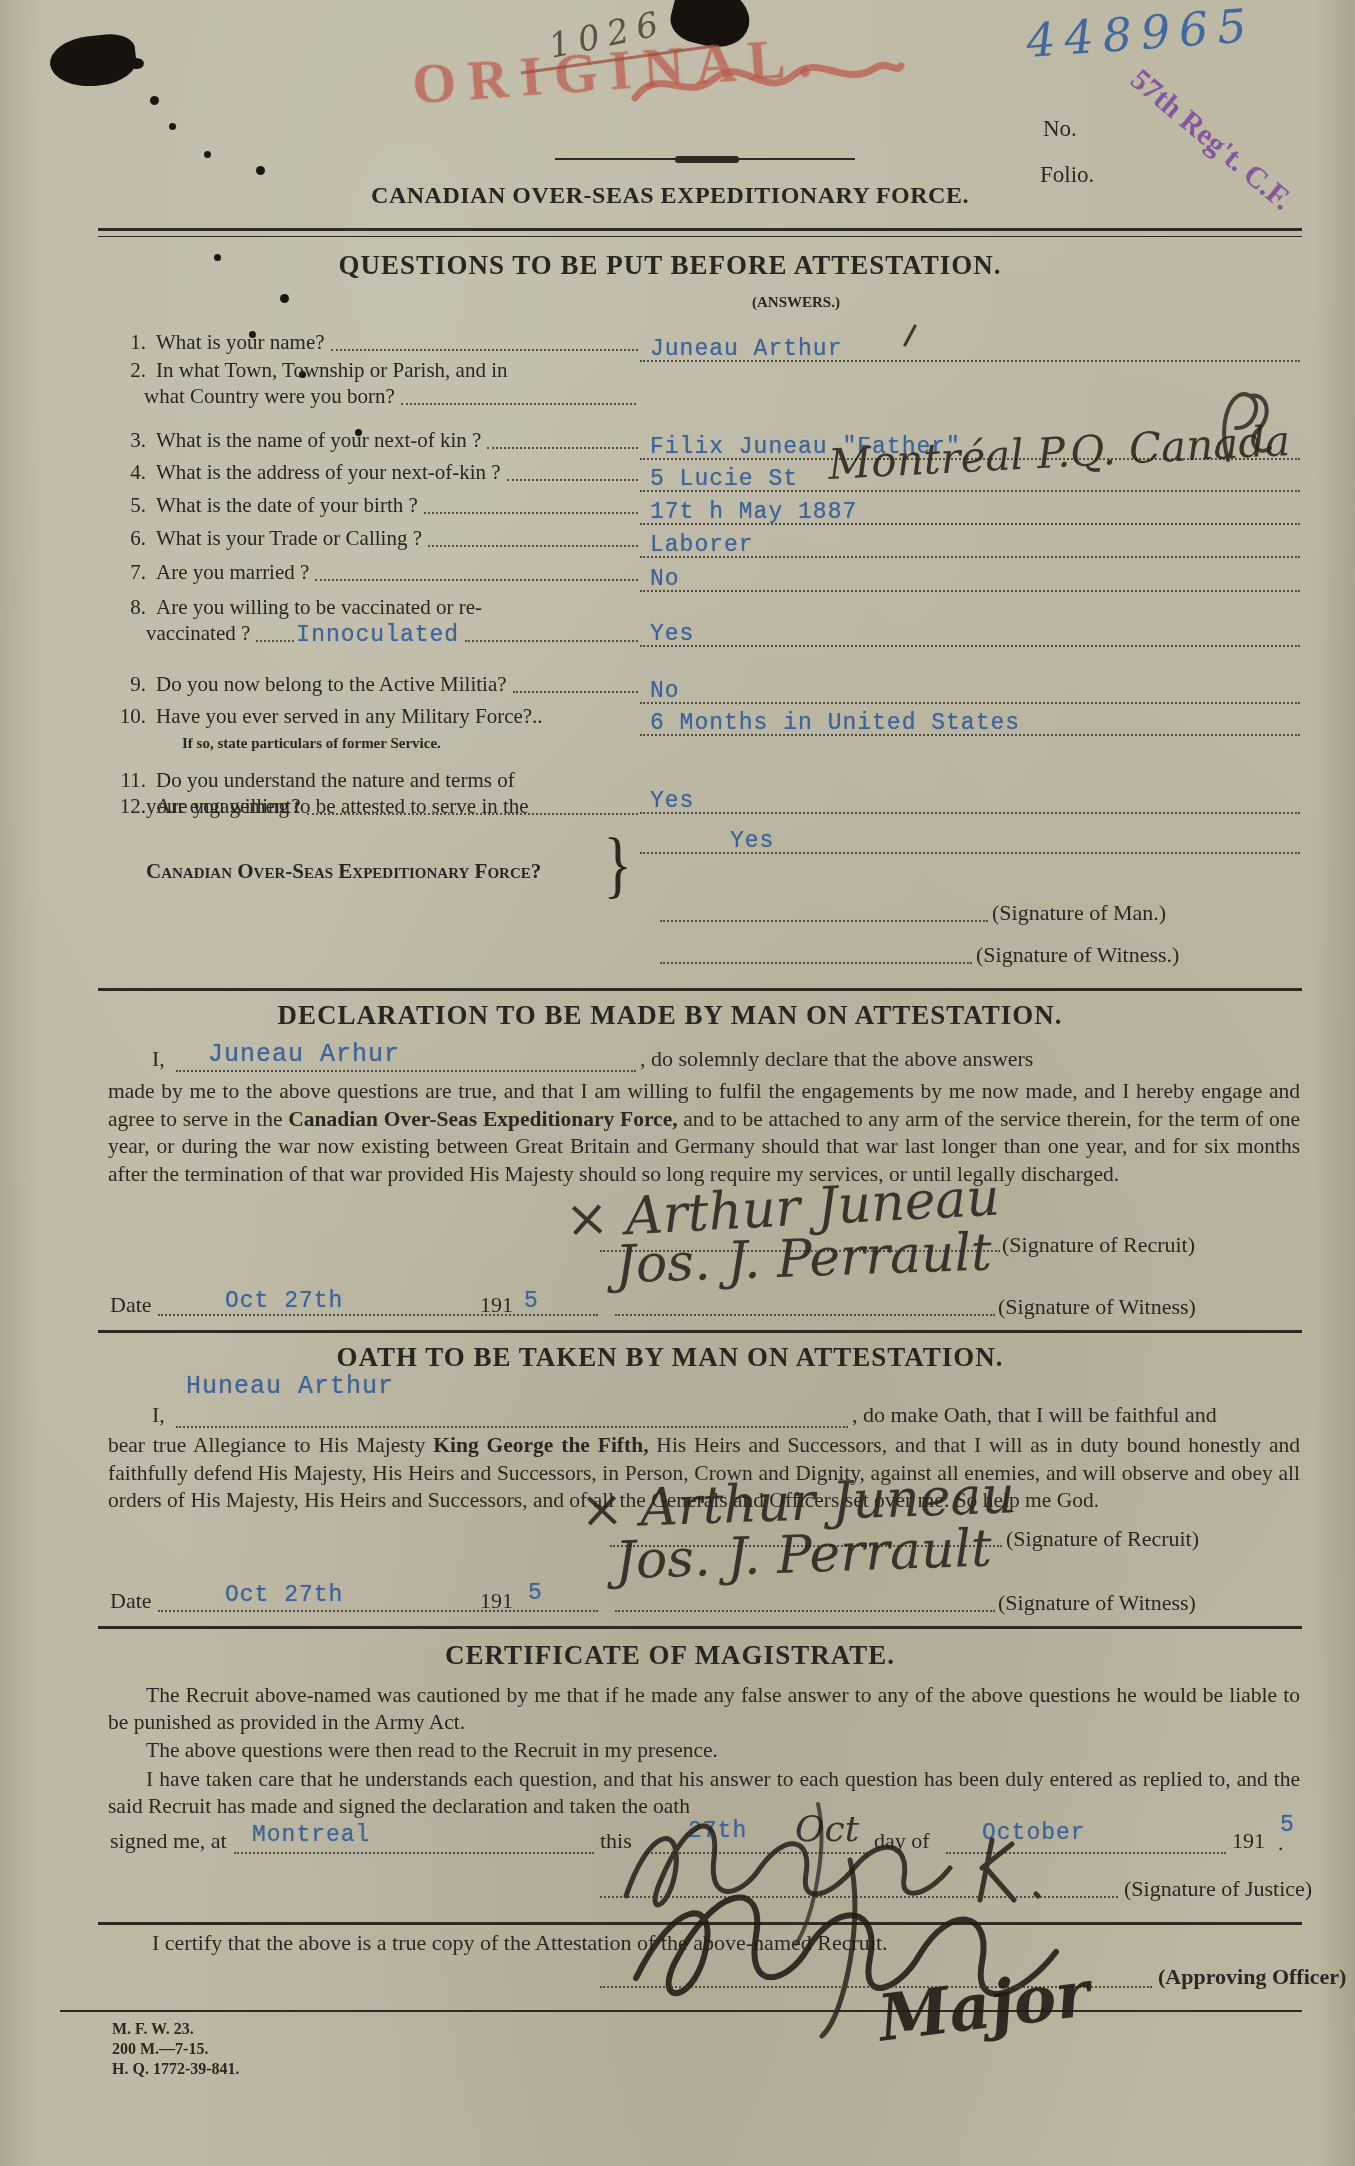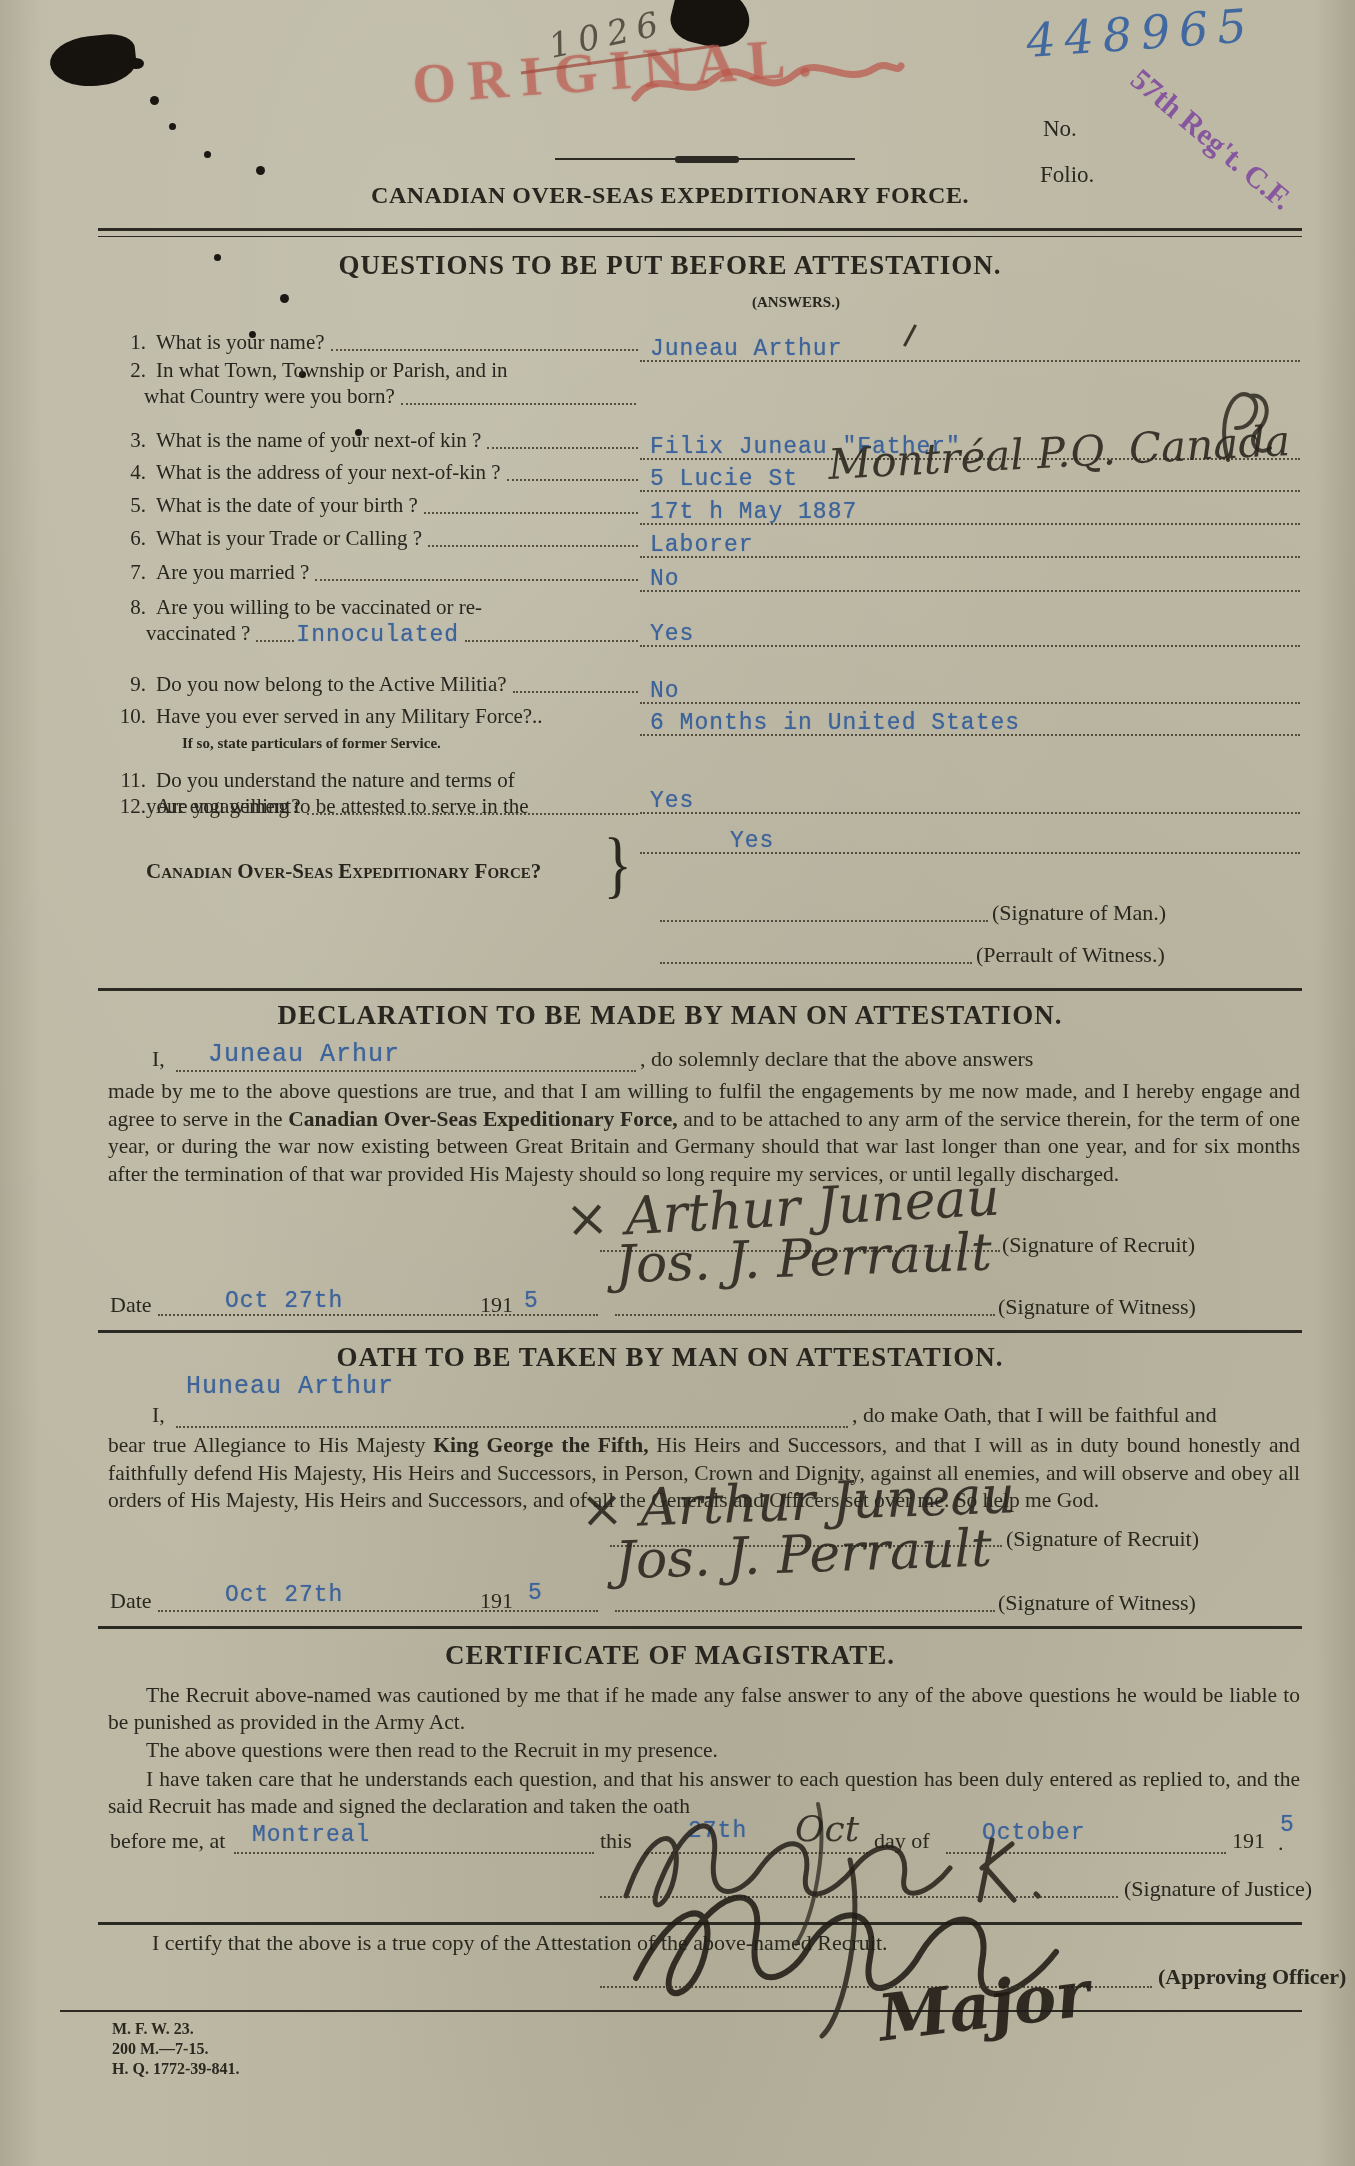--- a/index.html
+++ b/index.html
@@ -193,21 +193,21 @@
     <span class="qt" style="font-variant:small-caps;font-weight:bold;">Canadian Over-Seas Expeditionary Force?</span>
   </div>
   <div class="abs" style="left:600px;top:822px;font-size:74px;font-family:'Liberation Serif',serif;color:#2b2820;transform:scaleX(.8);">}</div>
   <div class="ans" style="top:822px;">
     <span class="typed" style="left:90px;">Yes</span>
   </div>
 
   <div class="d" style="left:660px;top:920px;width:328px;"></div>
   <div class="abs p siglabel" style="left:992px;top:900px;">(Signature of Man.)</div>
   <div class="d" style="left:660px;top:962px;width:312px;"></div>
-  <div class="abs p siglabel" style="left:976px;top:942px;">(Perrault of Witness.)</div>
+  <div class="abs p siglabel" style="left:976px;top:942px;">(Signature of Witness.)</div>
 
   <div class="rule" style="top:988px;"></div>
 
   <div class="col" style="top:1000px;">
     <span class="heading" style="font-size:27px;">DECLARATION TO BE MADE BY MAN ON ATTESTATION.</span>
   </div>
   <div class="abs p" style="left:152px;top:1046px;font-size:22px;">I,</div>
   <div class="d" style="left:176px;top:1070px;width:460px;"></div>
   <div class="abs typed" style="left:208px;top:1040px;font-size:25px;">Juneau Arhur</div>
   <div class="abs p" style="left:640px;top:1046px;font-size:22px;">, do solemnly declare that the above answers</div>
@@ -262,21 +262,21 @@
 
   <div class="rule" style="top:1626px;"></div>
 
   <div class="col" style="top:1640px;">
     <span class="heading" style="font-size:27px;">CERTIFICATE OF MAGISTRATE.</span>
   </div>
   <div class="abs" style="left:108px;top:1738px;width:1192px;font-size:21.5px;text-indent:38px;color:#2b2820;">The above questions were then read to the Recruit in my presence.</div>
   <div class="abs" style="left:108px;top:1682px;width:1192px;font-size:21.5px;line-height:27px;text-align:justify;text-indent:38px;color:#2b2820;">The Recruit above-named was cautioned by me that if he made any false answer to any of the above questions he would be liable to be punished as provided in the Army Act.</div>
   <div class="abs" style="left:108px;top:1766px;width:1192px;font-size:21.5px;line-height:27px;text-align:justify;text-indent:38px;color:#2b2820;">I have taken care that he understands each question, and that his answer to each question has been duly entered as replied to, and the said Recruit has made and signed the declaration and taken the oath</div>
 
-  <div class="abs p" style="left:110px;top:1828px;font-size:22px;">before me, at</div>
+  <div class="abs p" style="left:110px;top:1828px;font-size:22px;">signed me, at</div>
   <div class="d" style="left:234px;top:1852px;width:360px;"></div>
   <div class="abs typed" style="left:252px;top:1822px;">Montreal</div>
   <div class="abs p" style="left:600px;top:1828px;font-size:22px;">this</div>
   <div class="d" style="left:644px;top:1852px;width:224px;"></div>
   <div class="abs typed" style="left:688px;top:1818px;">27th</div>
   <div class="abs script" style="left:795px;top:1808px;font-size:36px;">Oct</div>
   <div class="abs p" style="left:874px;top:1828px;font-size:22px;">day of</div>
   <div class="d" style="left:946px;top:1852px;width:280px;"></div>
   <div class="abs typed" style="left:982px;top:1820px;">October</div>
   <div class="abs p" style="left:1232px;top:1828px;font-size:22px;">191</div>

